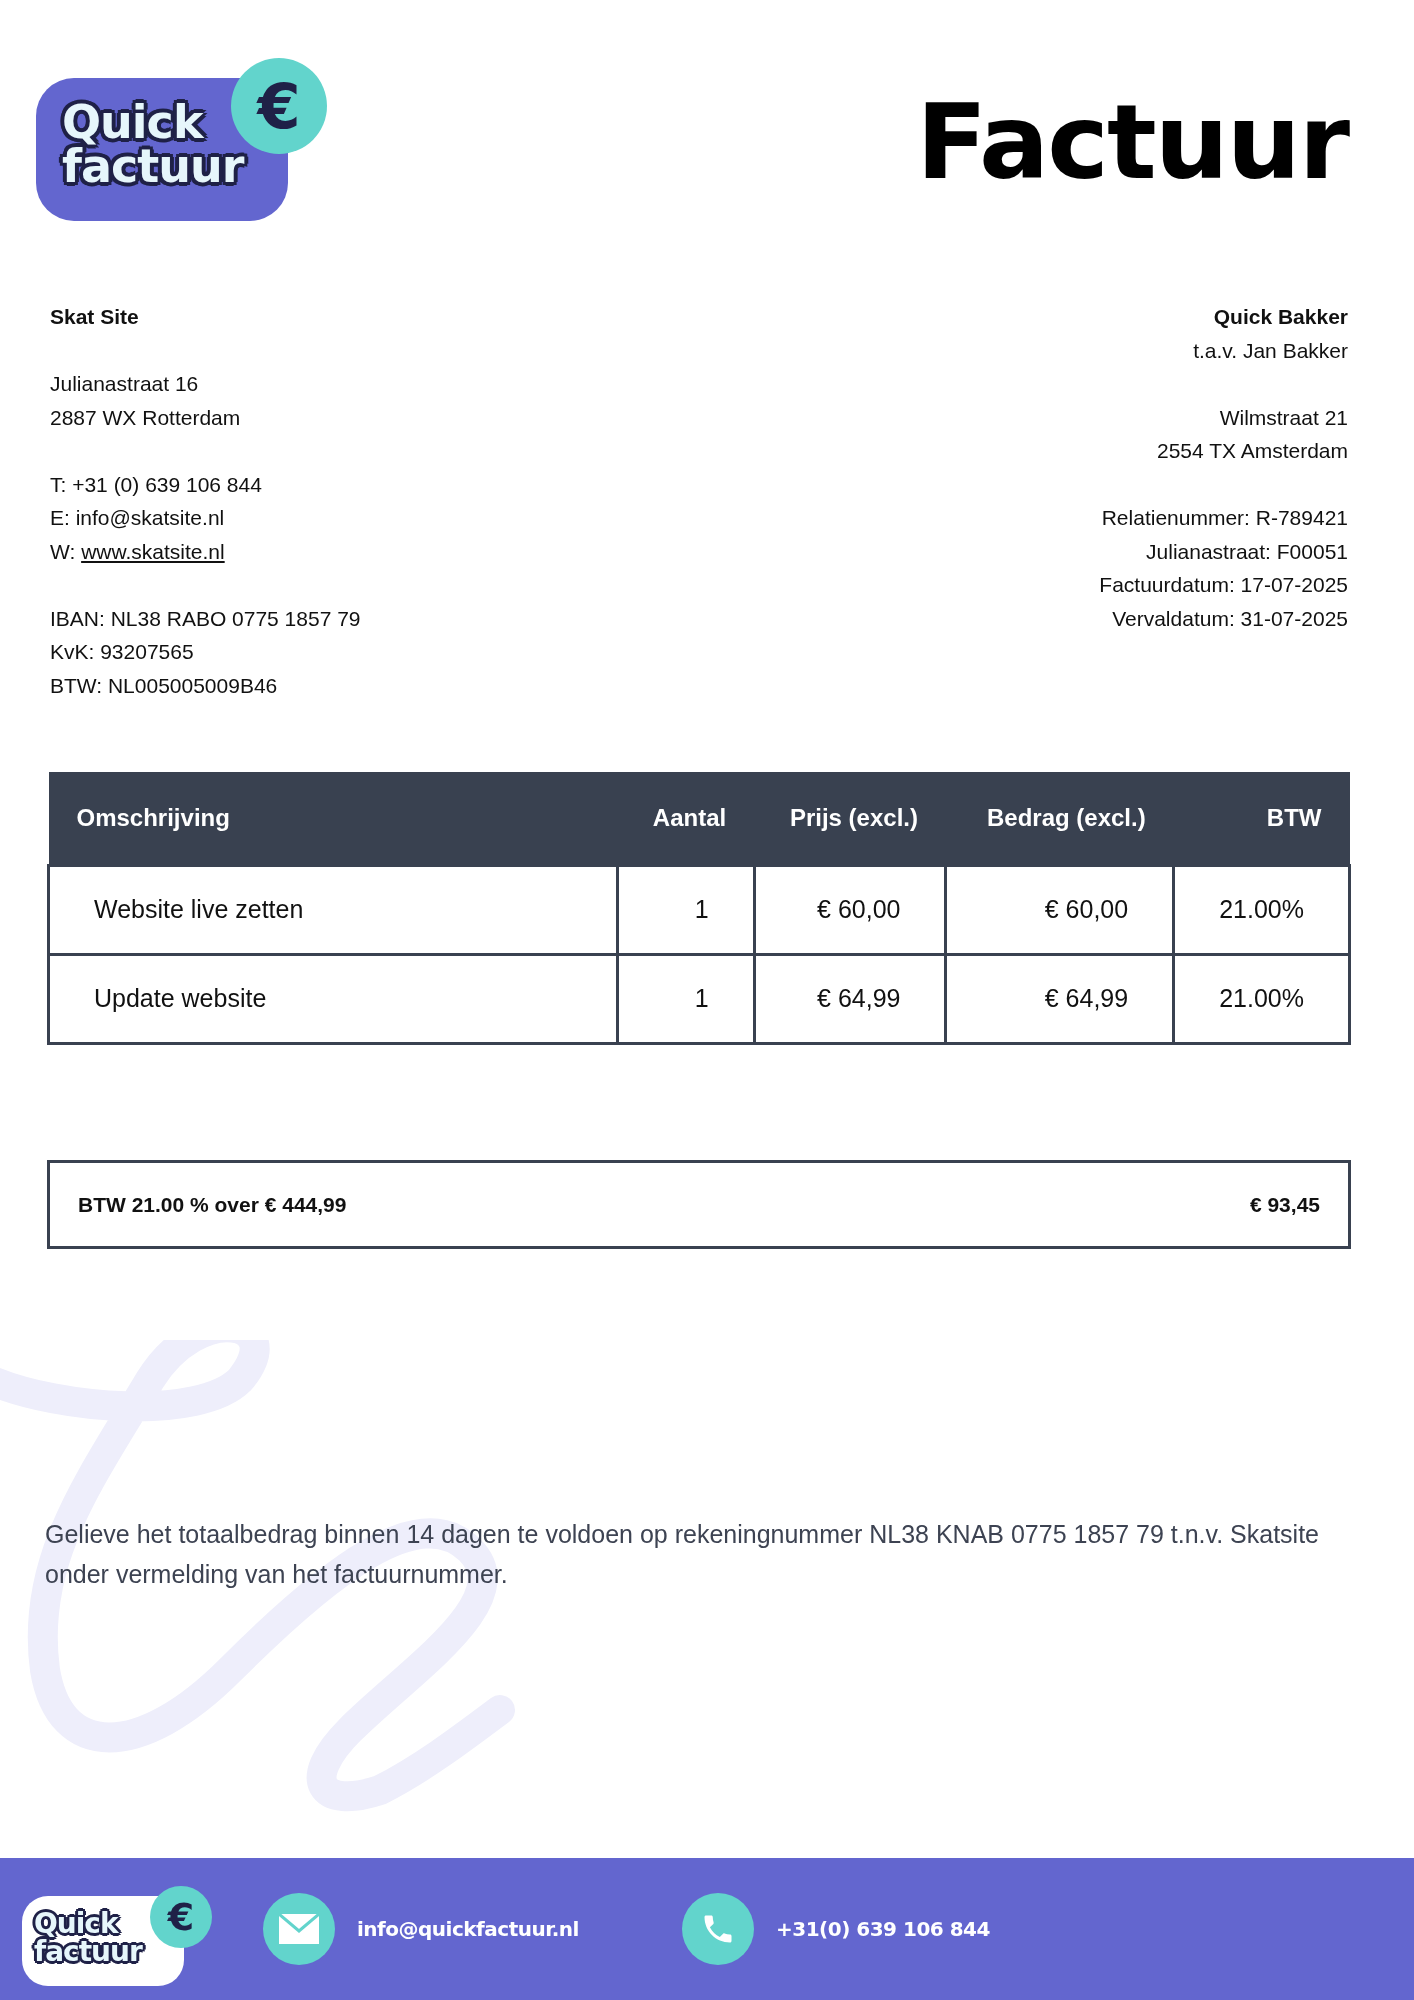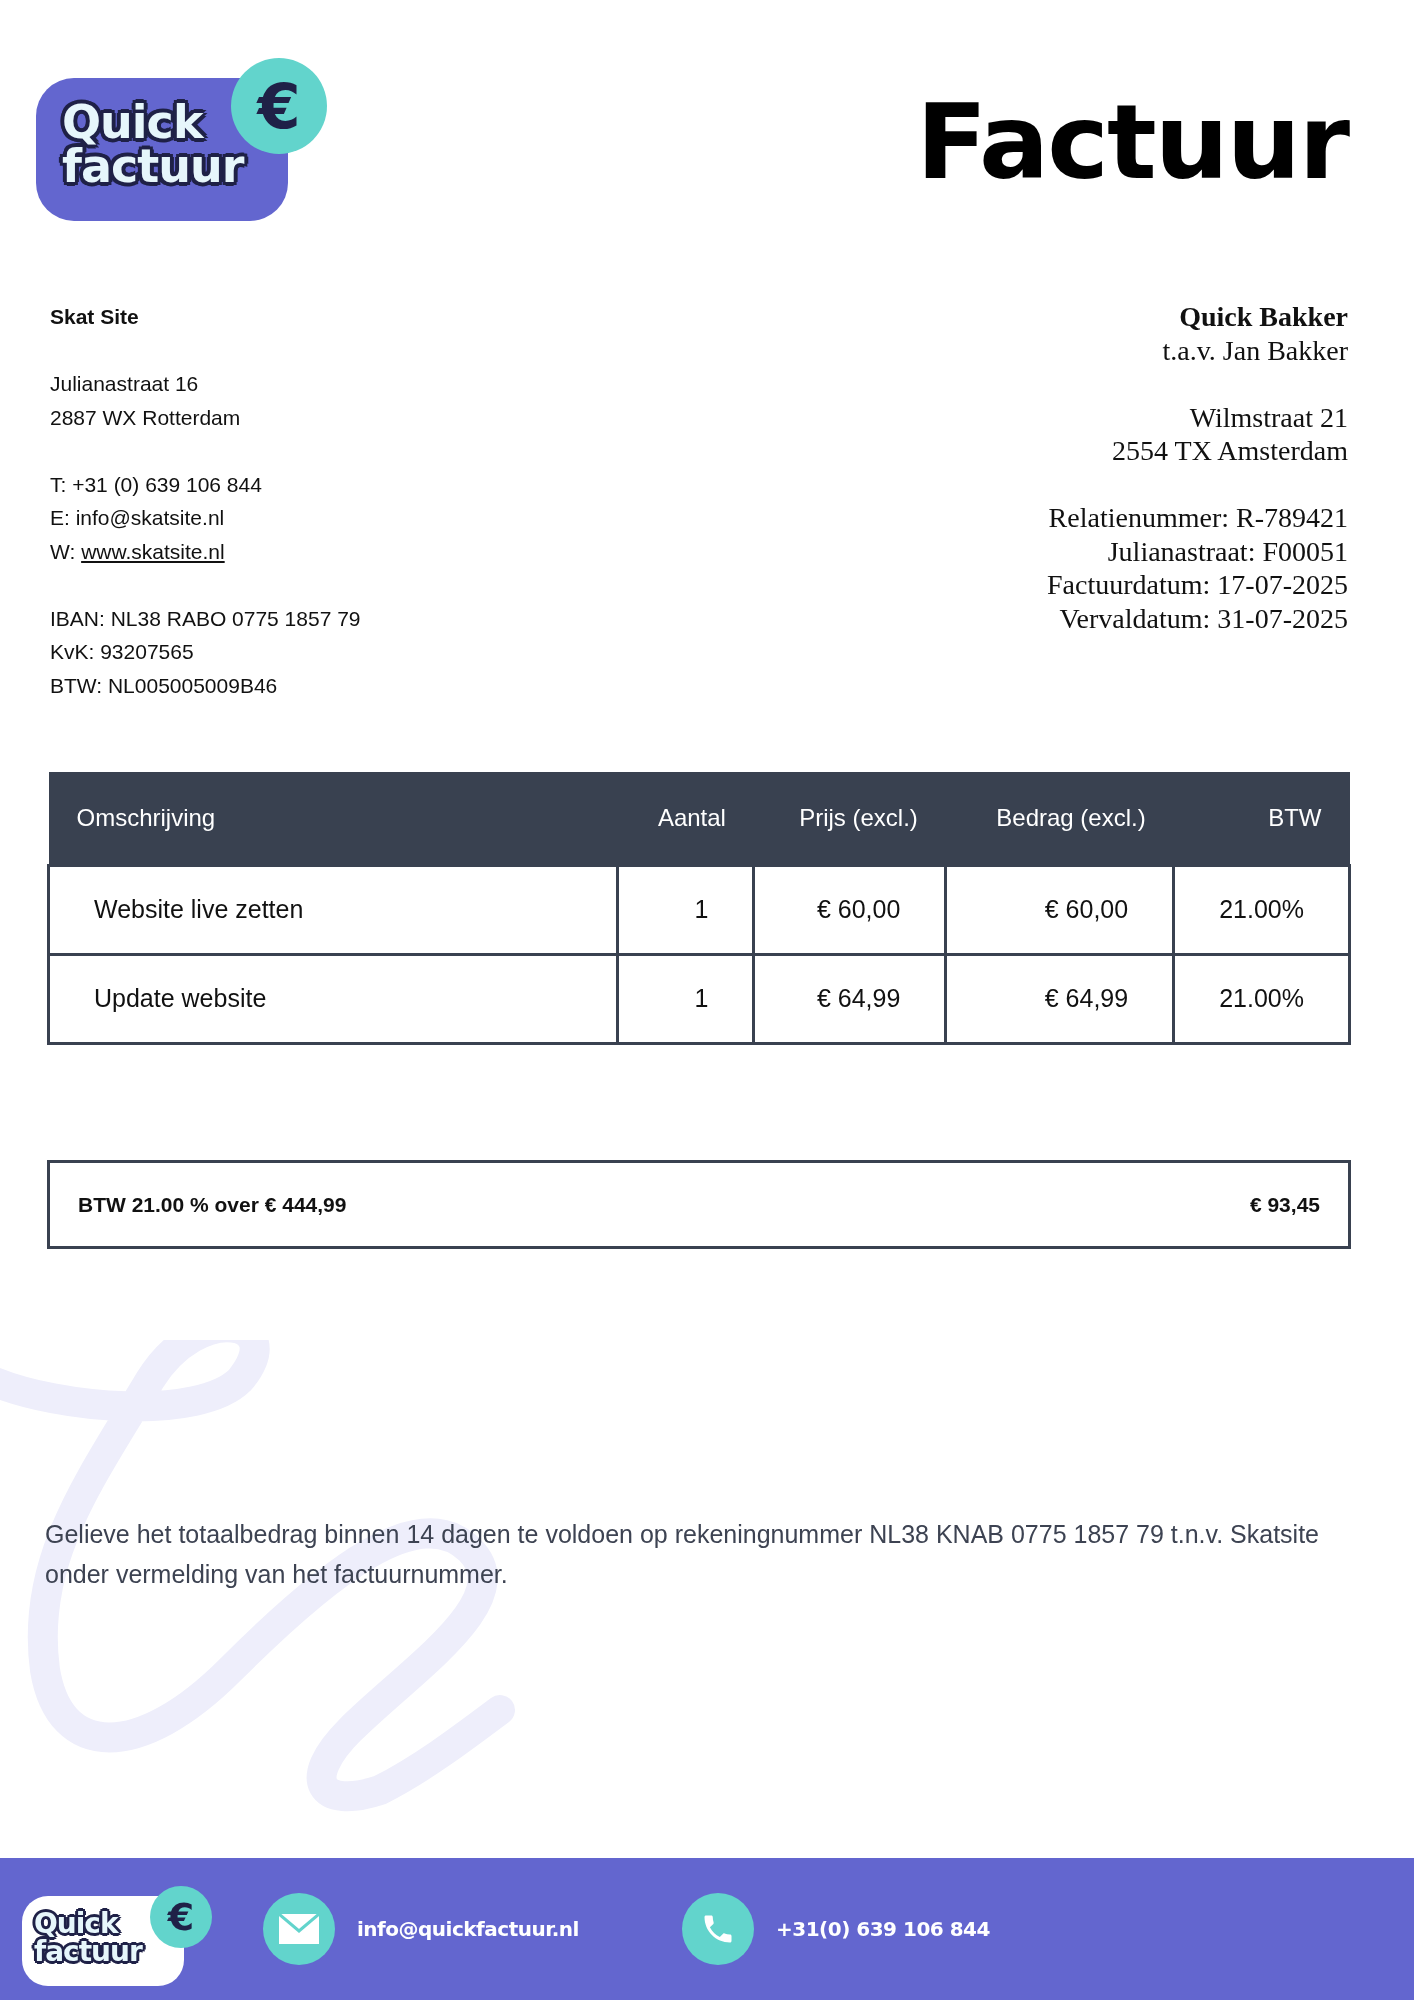--- a/index.html
+++ b/index.html
@@ -12,28 +12,28 @@
     .logo { position: absolute; left: 36px; top: 58px; width: 300px; height: 165px; }
     .logo-pill { position: absolute; left: 0; top: 20px; width: 252px; height: 143px; background: #6366cf; border-radius: 38px; }
     .logo-text { position: absolute; left: 26px; top: 42px; font-family: "DejaVu Sans", sans-serif; font-weight: bold; font-size: 46px; line-height: 44px; color: #e6f6fb; letter-spacing: -1px;
       text-shadow: -3px -3px 0 #1f2147, 3px -3px 0 #1f2147, -3px 3px 0 #1f2147, 3px 3px 0 #1f2147, 0 4px 0 #1f2147, 0 -4px 0 #1f2147, 4px 0 0 #1f2147, -4px 0 0 #1f2147; }
     .logo-coin { position: absolute; left: 195px; top: 0; width: 96px; height: 96px; border-radius: 50%; background: #62d4cc; display: flex; align-items: center; justify-content: center; font-family: "DejaVu Sans", sans-serif; font-weight: bold; font-size: 62px; color: #1f2147; }
 
     .doc-title { position: absolute; right: 66px; top: 82px; font-family: "DejaVu Sans", sans-serif; font-weight: bold; font-size: 104px; line-height: 120px; color: #000; letter-spacing: -2px; }
 
     
     .sender { position: absolute; left: 50px; top: 300px; font-size: 21px; line-height: 33.5px; color: #111; }
-    .recipient { position: absolute; right: 66px; top: 300px; font-size: 28px; line-height: 33.5px; text-align: right; color: #111; font-family: Liberation Serif, serif; }
+    .recipient { position: absolute; right: 66px; top: 300px; font-size: 21px; line-height: 33.5px; text-align: right; color: #111; }
     .bold { font-weight: bold; }
     .gap { height: 33.5px; }
     .link { text-decoration: underline; color: #111; }
 
     
     .items { position: absolute; left: 47px; top: 772px; width: 1304px; border-collapse: collapse; }
-    .items th { background: #394150; color: #fff; font-weight: normal; font-size: 24px; height: 93px; padding: 8px 28px; text-align: right; }
+    .items th { background: #394150; color: #fff; font-weight: bold; font-size: 24px; height: 93px; padding: 8px 28px; text-align: right; }
     .items th.desc { text-align: left; }
     .items td { border: 3px solid #394150; height: 89px; font-size: 25px; padding: 0 44px; text-align: right; color: #111; }
     .items td.desc { text-align: left; }
     .col-desc { width: 590px; }
     .col-qty { width: 137px; }
     .col-price { width: 194px; }
     .col-amount { width: 232px; }
     .col-btw { width: 151px; }
 
     

